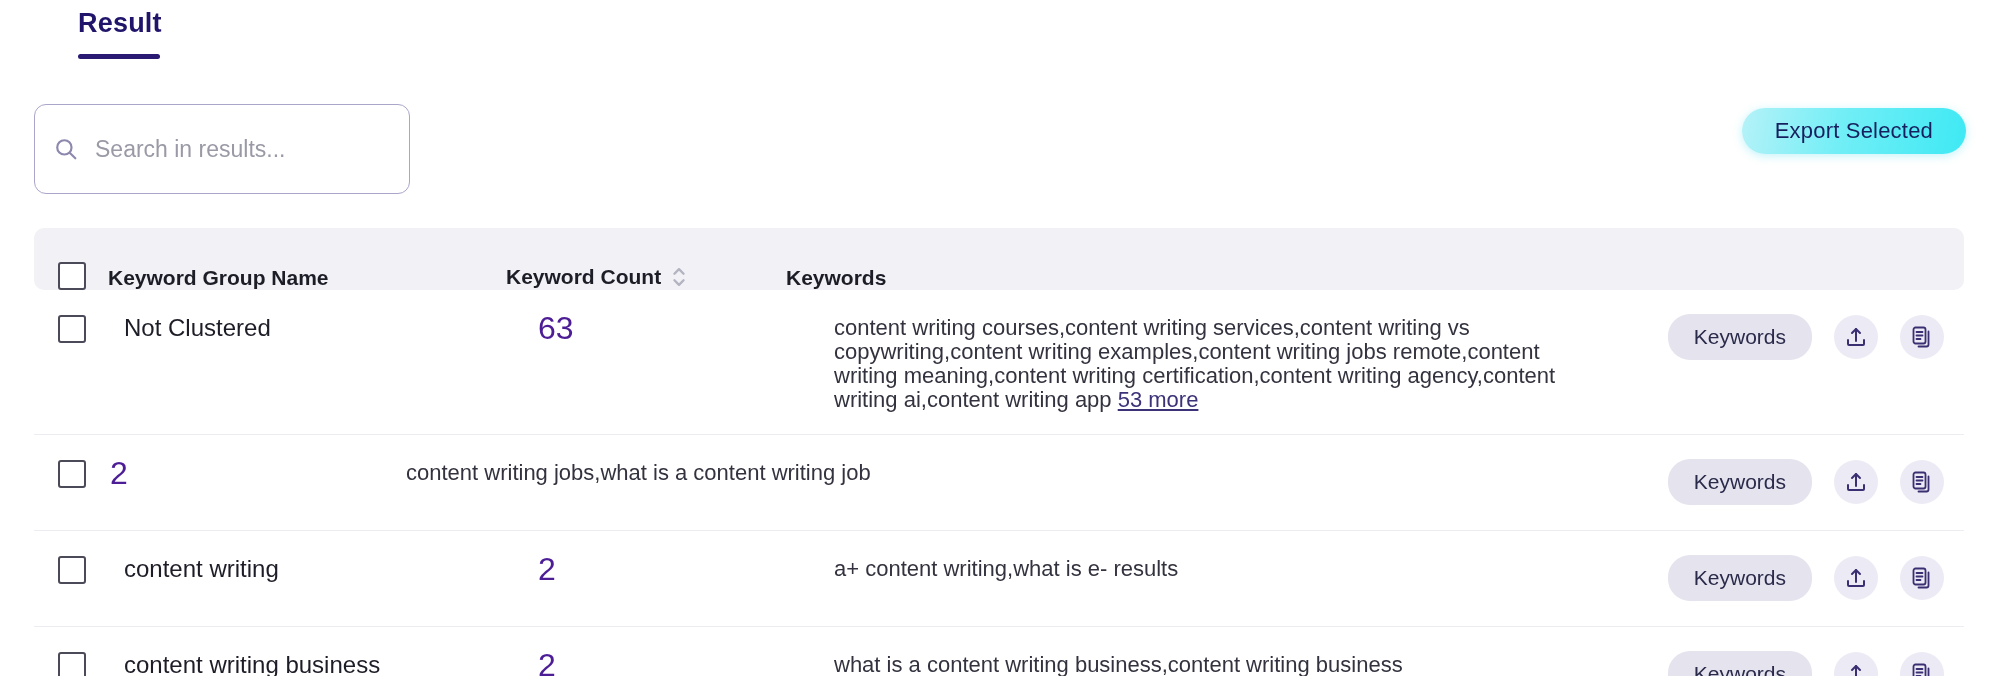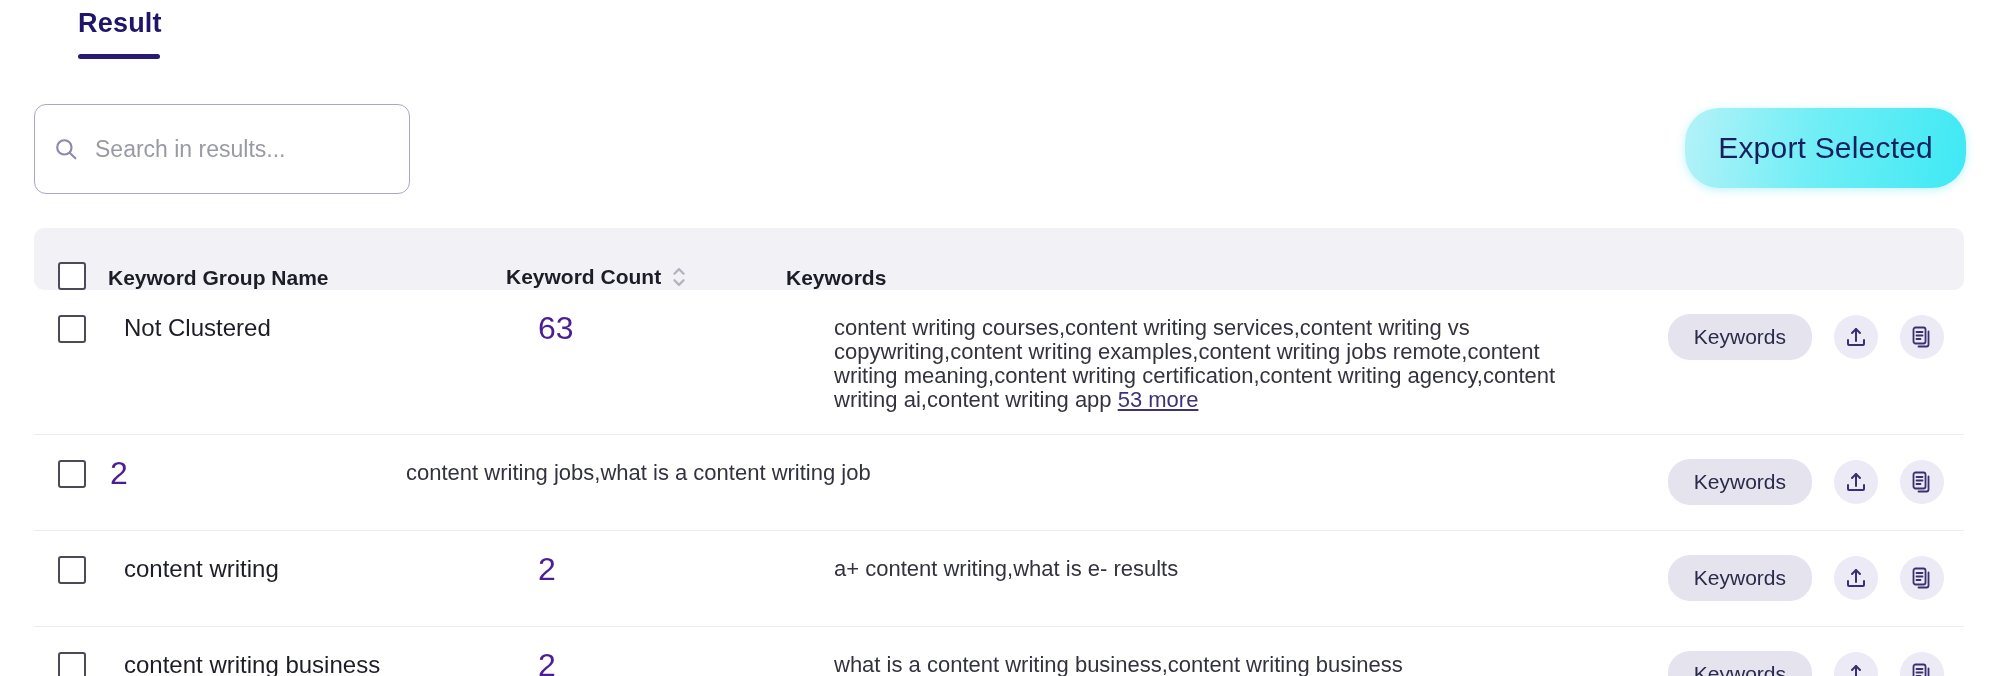--- a/index.html
+++ b/index.html
@@ -74,28 +74,28 @@
     width: 100%;
     height: 100%;
   }
   .search-input::placeholder { color: #9a9aa6; opacity: 1; }
 
   
   .export-btn {
     position: absolute;
     right: 34px;
     top: 108px;
-    height: 80px;
+    height: 46px;
     padding: 0 33px;
     border: none;
     border-radius: 34px;
     background: linear-gradient(100deg, #b5f2f8 0%, #71eef6 45%, #3ee9f4 100%);
     color: #16205e;
     font-family: "Liberation Sans", "DejaVu Sans", sans-serif;
-    font-size: 30px;
+    font-size: 22px;
     font-weight: 500;
     letter-spacing: 0.2px;
     cursor: pointer;
     white-space: nowrap;
     box-shadow: 0 2px 10px rgba(80, 220, 240, 0.35);
   }
 
   
   .table {
     position: absolute;

